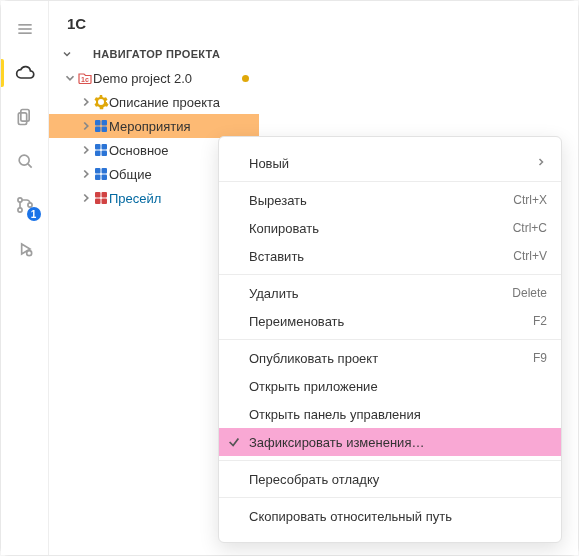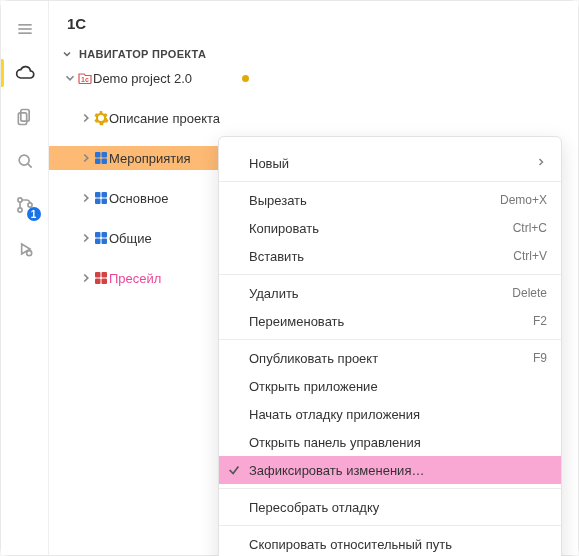--- a/index.html
+++ b/index.html
@@ -80,47 +80,47 @@
   }
   .app-title {
     font-size: 15px;
     font-weight: 600;
     padding: 6px 18px 12px;
     color: #333;
   }
   .section-header {
     display: flex;
     align-items: center;
-    gap: 6px;
+    gap: 20px;
     padding: 4px 12px;
     font-size: 11px;
     font-weight: 700;
     letter-spacing: .3px;
     color: #444;
     cursor: pointer;
   }
   .section-header .chev { width: 12px; height: 12px; color:#666; }
   .tree { padding: 2px 0; }
   .tree-row {
     display: flex;
     align-items: center;
     gap: 0;
     height: 24px;
     padding-right: 10px;
     cursor: pointer;
     position: relative;
   }
   .tree-row.selected { background: #fdba74; }
   .indent-0 { padding-left: 14px; }
-  .indent-1 { padding-left: 30px; margin-top: 16px; }
+  .indent-1 { padding-left: 30px; }
   .tw { width: 14px; height: 14px; color:#888; flex:0 0 14px; display:flex; align-items:center; justify-content:center;}
   .tw.visible svg { display:block; }
   .node-icon { width:16px; height:16px; flex:0 0 16px; display:flex; align-items:center; justify-content:center;}
   .node-label { font-size:13px; color:#333; white-space:nowrap; overflow:hidden; text-overflow:ellipsis; }
-  .node-label.danger { color: #ec4899; }
+  .node-label.danger { color: #0369a1; }
   .dirty-dot {
     width: 7px; height: 7px; border-radius: 50%; background:#e0a80a;
     margin-left: auto;
   }
   .main {
     flex: 1;
     background: #fff;
   }
   
   .ctx {
@@ -341,21 +341,21 @@
 <div class="ctx" id="ctx">
     <div class="ctx-item">
       <span>Новый</span>
       <span class="sub-ind"><svg width="12" height="12" viewBox="0 0 16 16" fill="none" stroke="currentColor" stroke-width="2">
           <polyline points="6,4 10,8 6,12"></polyline>
         </svg></span>
     </div>
     <div class="ctx-sep"></div>
     <div class="ctx-item">
       <span>Вырезать</span>
-      <span class="shortcut">Demo+X</span>
+      <span class="shortcut">Ctrl+X</span>
     </div>
     <div class="ctx-item">
       <span>Копировать</span>
       <span class="shortcut">Ctrl+C</span>
     </div>
     <div class="ctx-item">
       <span>Вставить</span>
       <span class="shortcut">Ctrl+V</span>
     </div>
     <div class="ctx-sep"></div>
@@ -367,23 +367,20 @@
       <span>Переименовать</span>
       <span class="shortcut">F2</span>
     </div>
     <div class="ctx-sep"></div>
     <div class="ctx-item">
       <span>Опубликовать проект</span>
       <span class="shortcut">F9</span>
     </div>
     <div class="ctx-item">
       <span>Открыть приложение</span>
-    </div>
-    <div class="ctx-item">
-      <span>Начать отладку приложения</span>
     </div>
     <div class="ctx-item">
       <span>Открыть панель управления</span>
     </div>
     <div class="ctx-item hover">
       <span class="check"><svg viewBox="0 0 16 16" fill="none" stroke="currentColor" stroke-width="2">
           <polyline points="3,8 7,12 13,4"></polyline>
         </svg></span>
       <span>Зафиксировать изменения…</span>
     </div>

